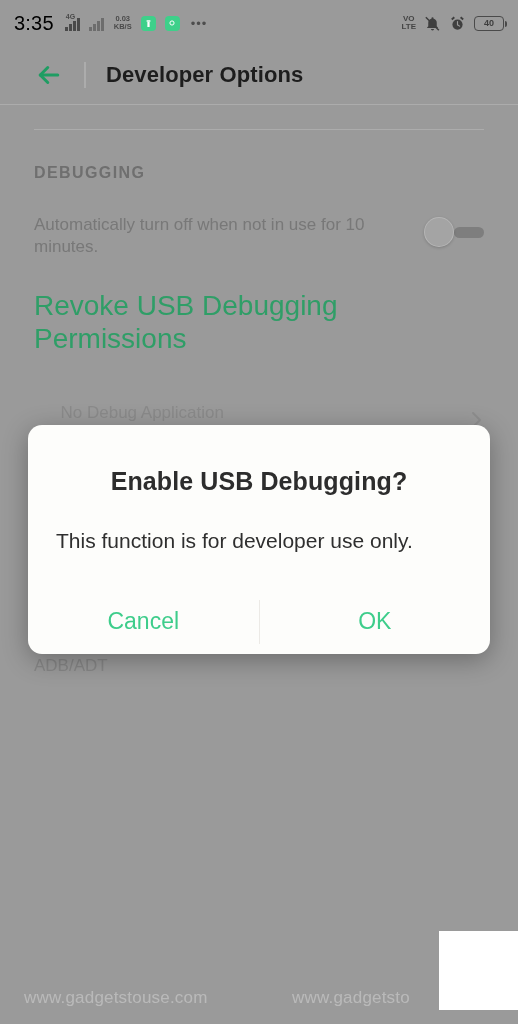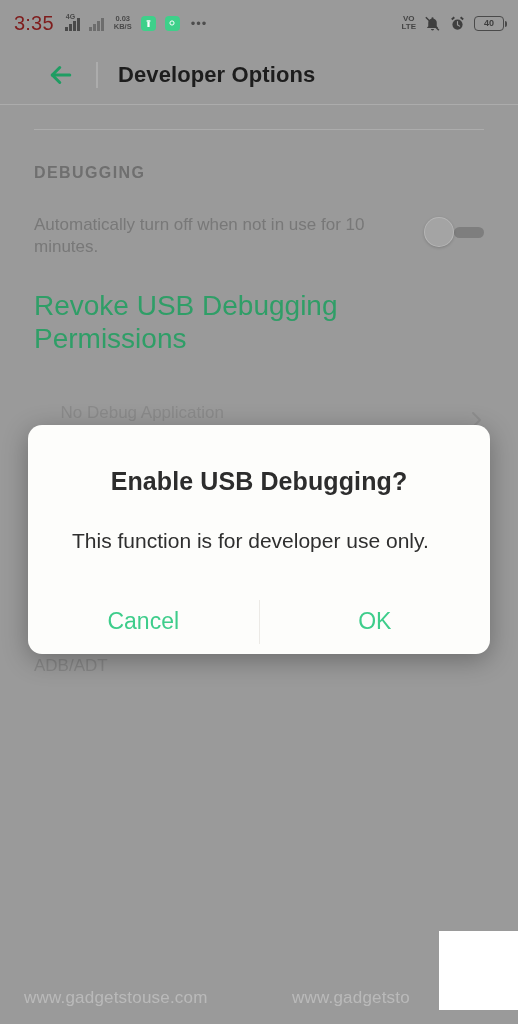--- a/index.html
+++ b/index.html
@@ -25,21 +25,21 @@
   
   .statusbar {
     position:relative;
     height:46px;
     display:flex; align-items:center;
     padding:0 14px;
     background:#9a9a9a;
   }
   .sb-left { display:flex; align-items:center; gap:6px; }
   .sb-clock {
-    font-size:20px; font-weight:400; color:#7f1d1d; letter-spacing:0.2px;
+    font-size:20px; font-weight:400; color:#000000; letter-spacing:0.2px;
   }
   .sb-signal { display:flex; align-items:flex-end; gap:1px; height:15px; margin-left:5px; position:relative; }
   .sb-4g {
     position:absolute; top:-3px; left:1px;
     font-size:7px; font-weight:700; color:#4a4a4a; line-height:1;
   }
   .bar { width:3px; background:#4a4a4a; }
   .bar.b1 { height:4px; }
   .bar.b2 { height:7px; }
   .bar.b3 { height:10px; }
@@ -72,21 +72,20 @@
   .sb-battery::after {
     content:""; position:absolute; right:-4px; top:4px;
     width:2.5px; height:6px; background:#4a4a4a; border-radius:0 2px 2px 0;
   }
 
   
   .appbar {
     height:58px; display:flex; align-items:center;
     padding:0 0 0 34px; gap:20px;
     background:#9a9a9a;
-    margin-left:12px;
   }
   .back-arrow { width:30px; height:30px; color:#1f9d63; flex:0 0 auto; cursor:pointer; }
   .appbar-sep { width:2px; height:26px; background:rgba(255,255,255,0.18); }
   .appbar-title {
     font-size:22px; font-weight:700; color:#1d1d1d; letter-spacing:0.1px;
   }
 
   .hairline { height:1px; background:rgba(255,255,255,0.18); margin:0 0 0 0; }
   .hairline.inset { margin:0 28px; }
 
@@ -167,21 +166,21 @@
     margin-top:20px;
   }
   .dialog-title {
     text-align:center;
     font-size:25px; font-weight:700; color:#2d2d2d;
     padding:42px 26px 0;
     letter-spacing:0.1px;
   }
   .dialog-body {
     font-size:21px; color:#2f2f2f; line-height:1.42;
-    padding:30px 44px 0;
+    padding:30px 28px 0;
   }
   .dialog-actions {
     display:flex; align-items:stretch;
     margin-top:34px; height:64px;
   }
   .dlg-btn {
     flex:1 1 50%;
     display:flex; align-items:center; justify-content:center;
     font-size:23px; color:#3ecd8b; cursor:pointer;
     background:transparent; border:none;

